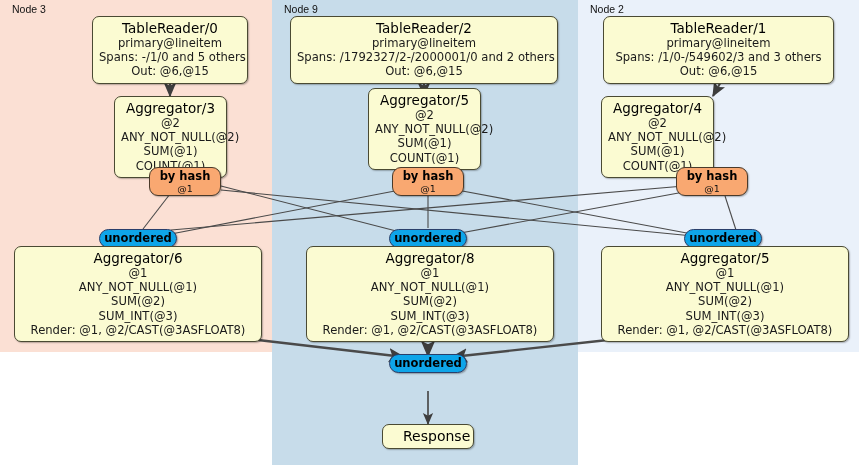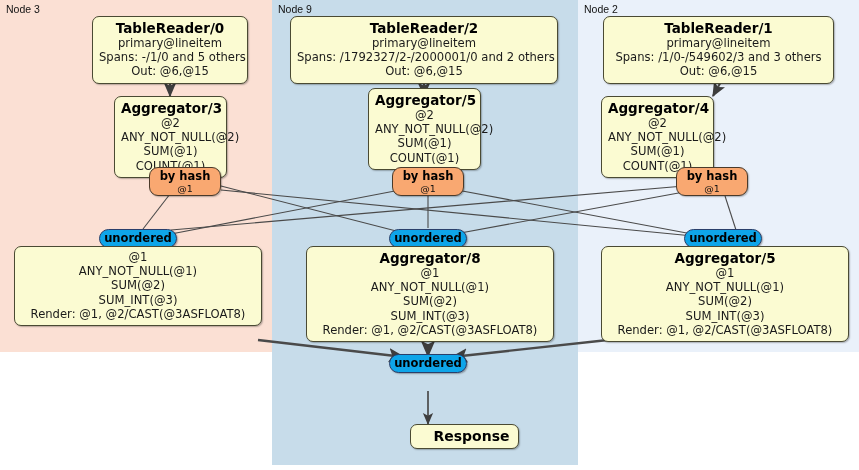--- a/index.html
+++ b/index.html
@@ -1,32 +1,32 @@
 <!DOCTYPE html>
 <html><head>
 <meta charset="utf-8">
 <style>
   html,body{margin:0;padding:0;background:#ffffff;}
   body{width:859px;height:470px;font-family:"DejaVu Sans","Liberation Sans",sans-serif;}
   #stage{position:relative;width:859px;height:470px;overflow:hidden;background:#fff;}
 
   .panel{position:absolute;box-sizing:border-box;}
-  .panel-label{position:absolute;left:6px;top:3px;font-size:10.5px;color:#111;
+  .panel-label{position:absolute;left:12px;top:3px;font-size:10.5px;color:#111;
     font-family:"Liberation Sans","DejaVu Sans",sans-serif;letter-spacing:0;}
 
   svg.edges{position:absolute;left:0;top:0;width:859px;height:470px;pointer-events:none;}
 
   .node{position:absolute;box-sizing:border-box;text-align:center;}
 
   .box{
     background:#fbfbd2;border:1.3px solid #4a4a33;border-radius:7px;
     box-shadow:1px 1px 1.5px rgba(0,0,0,.28);
     padding:3px 6px 4px 6px;
   }
-  .box .title{font-weight:bold;font-size:13.5px;color:#000;line-height:16px;
+  .box .title{font-weight:normal;font-size:13.5px;color:#000;line-height:16px;
     font-family:"DejaVu Sans","Liberation Sans",sans-serif;}
   .box .line{font-size:11.6px;color:#1a1a1a;line-height:14.2px;white-space:nowrap;
     font-family:"DejaVu Sans","Liberation Sans",sans-serif;}
 
   .pill{
     border-radius:9px;border:1.3px solid #4a3a2a;
     box-shadow:1px 1px 1.5px rgba(0,0,0,.28);
     display:flex;flex-direction:column;align-items:center;justify-content:center;
   }
   .pill.hash{background:#f9a871;}
@@ -157,20 +157,21 @@
 
   <div class="node pill unord" style="left:389px;top:229px;width:78px;height:19px;">
     <span class="t">unordered</span>
   </div>
 
   <div class="node pill unord" style="left:684px;top:229px;width:78px;height:19px;">
     <span class="t">unordered</span>
   </div>
 
   <div class="node box" style="left:14px;top:246px;width:248px;">
+    <div class="title">Aggregator/6</div>
     <div class="line">@1</div>
     <div class="line">ANY_NOT_NULL(@1)</div>
     <div class="line">SUM(@2)</div>
     <div class="line">SUM_INT(@3)</div>
     <div class="line">Render: @1, @2/CAST(@3ASFLOAT8)</div>
   </div>
 
   <div class="node box" style="left:306px;top:246px;width:248px;">
     <div class="title">Aggregator/8</div>
     <div class="line">@1</div>
@@ -187,17 +188,17 @@
     <div class="line">SUM(@2)</div>
     <div class="line">SUM_INT(@3)</div>
     <div class="line">Render: @1, @2/CAST(@3ASFLOAT8)</div>
   </div>
 
   <div class="node pill unord" style="left:389px;top:354px;width:78px;height:19px;">
     <span class="t">unordered</span>
   </div>
 
 
-  <div class="node box small-box" style="left:382px;top:424px;width:109px;padding:2px 6px 3px 20px;margin-left:28px;">
+  <div class="node box small-box" style="left:382px;top:424px;width:92px;padding:2px 6px 3px 20px;">
     <div class="title">Response</div>
   </div>
 
 </div>
 
 </body></html>

